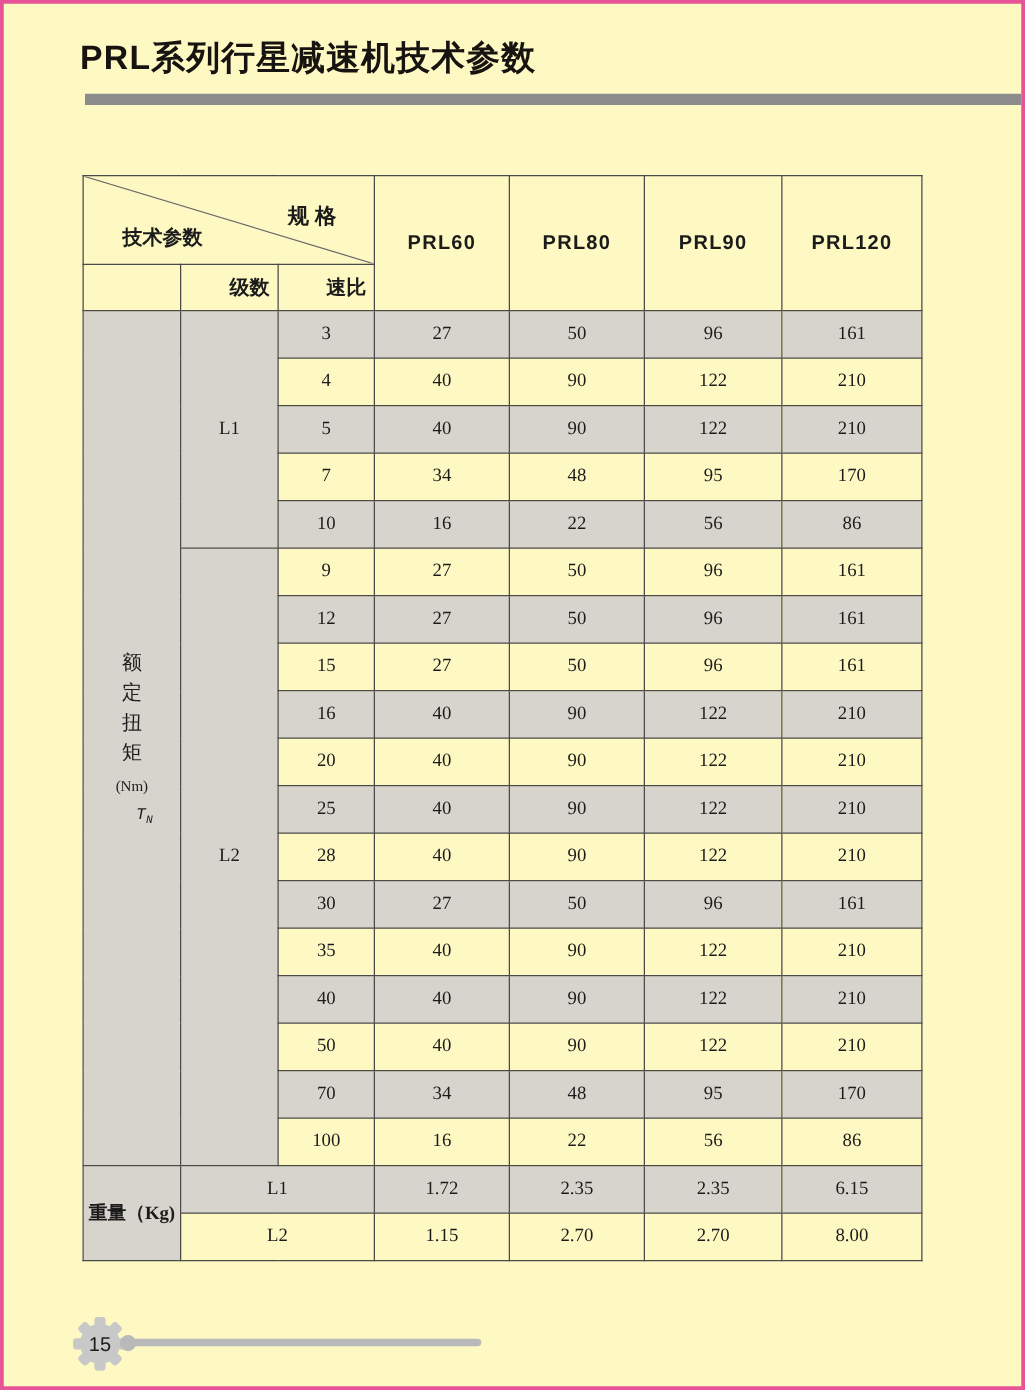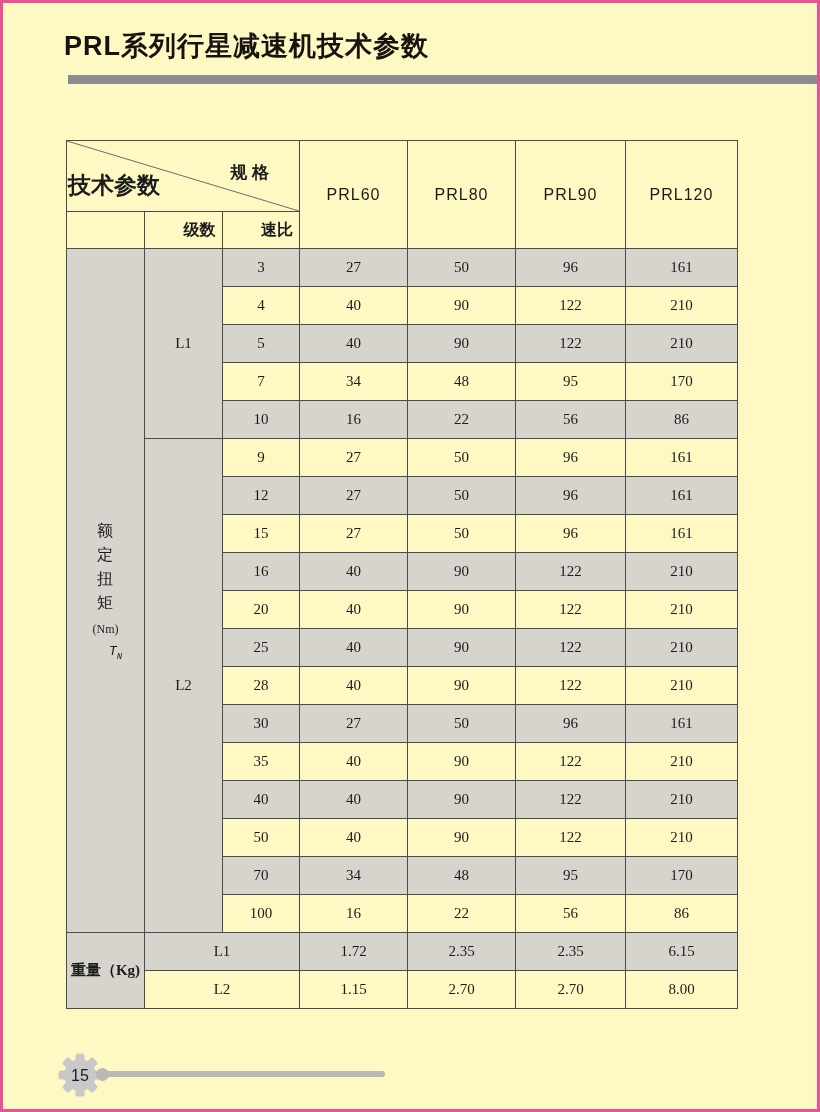--- a/index.html
+++ b/index.html
@@ -25,38 +25,38 @@
   table.spec{
     position:absolute;left:66px;top:140px;border-collapse:collapse;table-layout:fixed;
   }
   table.spec td,table.spec th{
     border:1px solid var(--line);text-align:center;vertical-align:middle;
     padding:0;color:#1b1b1b;overflow:hidden;
   }
   tr.hdr1 th,tr.hdr1 td{height:70px;}
   tr.hdr2 td{height:36px;padding-left:32px;}
   tr.data-row td{height:37px;}
-  th.prl{font-size:16px;font-weight:normal;letter-spacing:1px;font-family:"Liberation Sans",sans-serif;}
+  th.prl{font-size:16px;font-weight:bold;letter-spacing:1px;font-family:"Liberation Sans",sans-serif;}
   .subhdr{font-size:16px;font-weight:bold;}
   .thick-bottom{border-bottom:3px solid #1f1f1f;}
   td.diag{position:relative;padding:0;}
   .diag-svg{position:absolute;inset:0;width:100%;height:100%;display:block;}
   .diag-top{position:absolute;top:20px;right:30px;font-size:17px;font-weight:bold;}
-  .diag-bottom{position:absolute;left:1px;bottom:10px;font-size:23px;font-weight:bold;}
+  .diag-bottom{position:absolute;left:31px;bottom:10px;font-size:16px;font-weight:bold;}
 
   .num{font-family:"Liberation Serif","DejaVu Serif",serif;font-size:15px;}
   tr.zebra td{background:var(--grayrow);}
   td.stage-cell{background:var(--grayrow);font-family:"Liberation Serif",serif;font-size:15px;}
   td.torque-cell{background:#ffffff;}
   td.wlabel{background:#ffffff;font-size:15px;font-family:"Liberation Serif",serif;font-weight:bold;}
 
   .vstack{display:flex;flex-direction:column;align-items:center;gap:7px;}
   .vchars{
     width:18px;font-size:16px;line-height:1.5;word-break:break-all;
-    font-family:"Liberation Serif","DejaVu Serif",serif;letter-spacing:1px;
+    font-family:"Liberation Serif","DejaVu Serif",serif;letter-spacing:1px;text-align:right;
   }
   .vunit{font-size:12px;font-family:"Liberation Serif",serif;}
   .vsym{font-size:13px;font-family:Liberation Mono, monospace;font-style:italic;margin-left:20px;}
   .vsym sub{font-size:9px;font-style:italic;}
 
   .gear-wrap{position:absolute;left:58px;top:1053px;width:44px;height:44px;}
   .conn-dot{position:absolute;left:96px;top:1068px;width:13px;height:13px;border-radius:50%;background:var(--footer-gray);}
   .conn-line{position:absolute;left:103px;top:1071px;width:282px;height:6px;border-radius:3px;background:var(--footer-gray);}
   .gear-num{font-family:"Liberation Sans",sans-serif;}
 </style>

